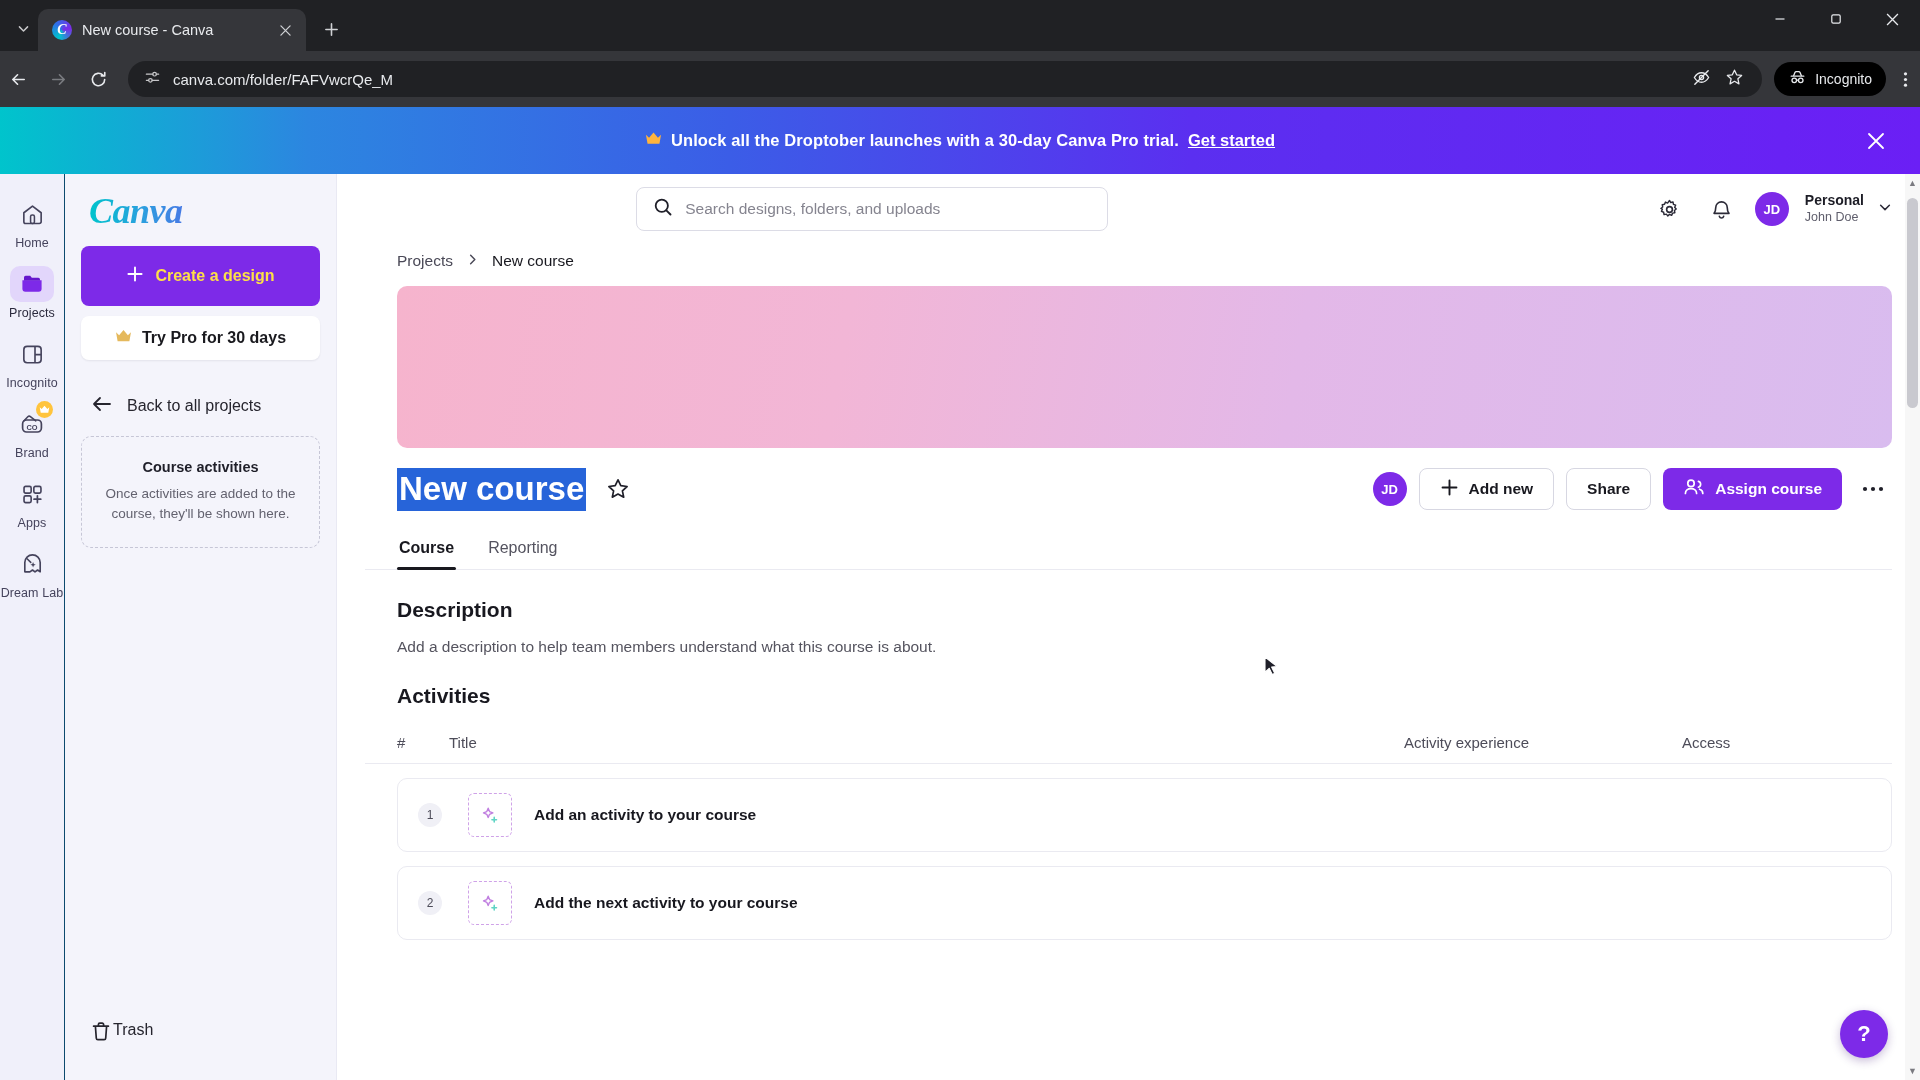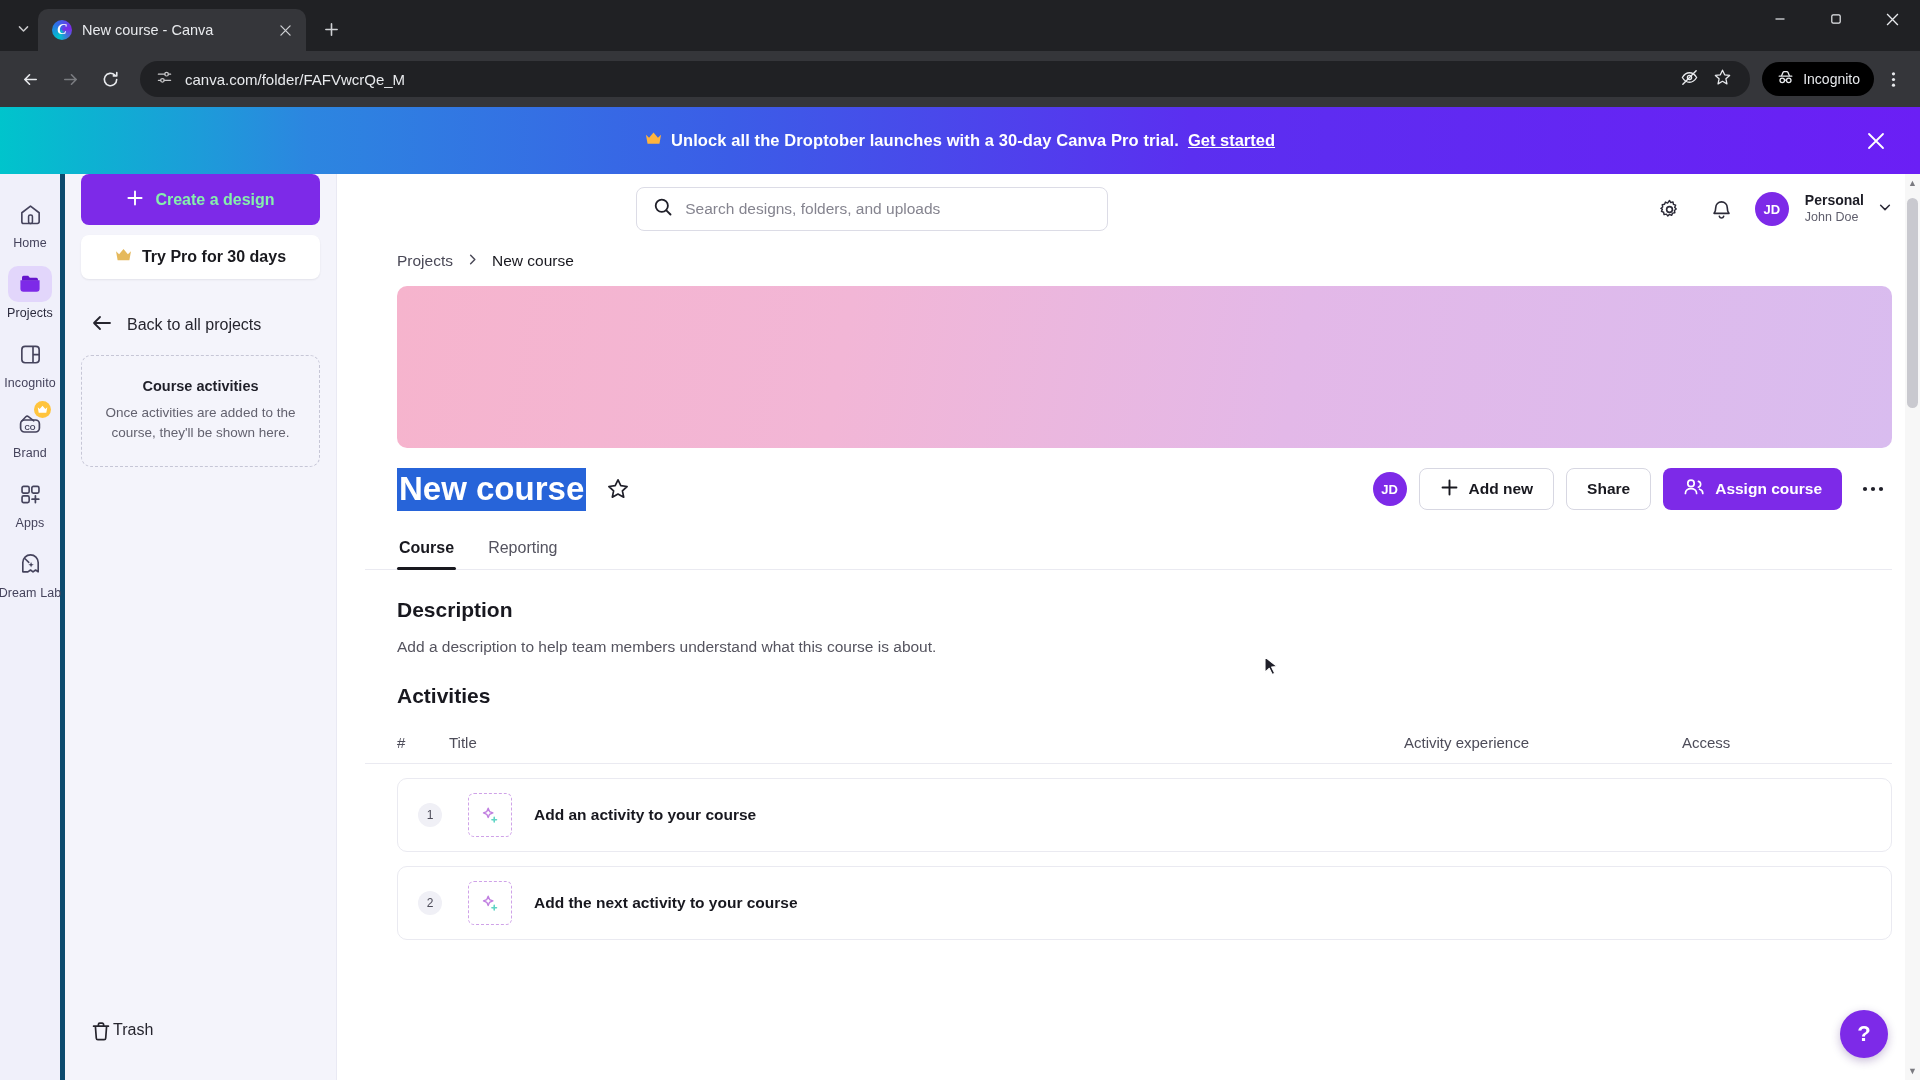--- a/index.html
+++ b/index.html
@@ -39,21 +39,21 @@
     border-radius: 50%; color: #cfd1d4; flex: none; }
   .newtab {
     width: 34px; height: 34px; margin: 0 0 5px 8px; border-radius: 50%;
     display: flex; align-items: center; justify-content: center; color: #cfd1d4; flex: none;
   }
   .winbtns { margin-left: auto; display: flex; align-items: flex-start; height: 100%; }
   .winbtn { width: 56px; height: 38px; display: flex; align-items: center; justify-content: center; color: #e8eaed; }
 
   .toolbar {
     height: 56px; background: #35363a; display: flex; align-items: center;
-    padding: 0 12px; gap: 4px; flex: none;
+    padding: 0 0; gap: 4px; flex: none;
   }
   .navbtn {
     width: 36px; height: 36px; border-radius: 50%; display: flex;
     align-items: center; justify-content: center; color: #e8eaed; flex: none;
   }
   .navbtn.disabled { color: #7a7c80; }
   .omnibox {
     flex: 1; height: 36px; background: #202124; border-radius: 18px;
     display: flex; align-items: center; padding: 0 14px 0 16px; gap: 12px;
     margin: 0 8px; min-width: 0;
@@ -80,21 +80,21 @@
   .promo-link { color: #fff; text-decoration: underline; font-weight: 700; }
   .promo-close {
     position: absolute; right: 30px; top: 50%; transform: translateY(-50%);
     width: 28px; height: 28px; display: flex; align-items: center; justify-content: center; color: #fff;
   }
 
   .body-row { flex: 1; display: flex; min-height: 0; position: relative; }
 
   
   .rail {
-    width: 65px; flex: none; background: #f0f0fa; border-right: 5px solid #0c4a6e;
+    width: 65px; flex: none; background: #f0f0fa; border-right: 1px solid #0c4a6e;
     display: flex; flex-direction: column; align-items: center; padding-top: 14px; gap: 2px;
   }
   .rail-item {
     width: 65px; padding: 8px 0 6px; display: flex; flex-direction: column;
     align-items: center; gap: 4px; color: #3e3b52;
   }
   .rail-ico {
     width: 44px; height: 36px; border-radius: 10px; display: flex;
     align-items: center; justify-content: center; position: relative;
   }
@@ -111,21 +111,21 @@
     width: 272px; flex: none; background: #f4f4fb; border-right: 1px solid #e9e9f3;
     display: flex; flex-direction: column; padding: 0 16px;
   }
   .canva-logo {
     font-family: "Liberation Serif", serif; font-style: italic; font-weight: 700;
     font-size: 36px; margin: 16px 0 14px 8px; letter-spacing: -.5px;
     background: linear-gradient(90deg, #00c4cc 0%, #2f9be0 25%, #5c5be8 55%, #6a1fd0 85%);
     -webkit-background-clip: text; background-clip: text; color: transparent;
   }
   .btn-create {
-    height: 51px; border-radius: 8px; background: #7d2ae8; color: #86efac;
+    height: 60px; border-radius: 8px; background: #7d2ae8; color: #fde047;
     display: flex; align-items: center; justify-content: center; gap: 11px;
     font-size: 16px; font-weight: 700; margin-bottom: 10px;
   }
   .btn-pro {
     height: 44px; border-radius: 8px; background: #fff; color: #19191e;
     display: flex; align-items: center; justify-content: center; gap: 10px;
     font-size: 16px; font-weight: 700; box-shadow: 0 1px 2px rgba(20,20,40,.08);
   }
   .back-link {
     display: flex; align-items: center; gap: 14px; padding: 16px 8px 12px 10px;
@@ -433,20 +433,21 @@
                 <path d="M7.6 7.2l3.6 3.6" stroke="#45435c" stroke-width="1.6" stroke-linecap="round"></path>
                 <path d="M13.6 10.4l.8 2 2 .8-2 .8-.8 2-.8-2-2-.8 2-.8.8-2z" fill="#45435c"></path>
               </svg>
           </div>
           <div class="rail-label">Dream Lab</div>
         </div>
 
       </div>
 
       <div class="lpanel">
+        <div class="canva-logo">Canva</div>
 
         <div class="btn-create">
           <span>
             <svg width="18" height="18" viewBox="0 0 18 18">
                 <path d="M9 2.4v13.2M2.4 9h13.2" stroke="#fff" stroke-width="1.9" stroke-linecap="round"></path>
               </svg>
           </span>
           <span>Create a design</span>
         </div>
 

